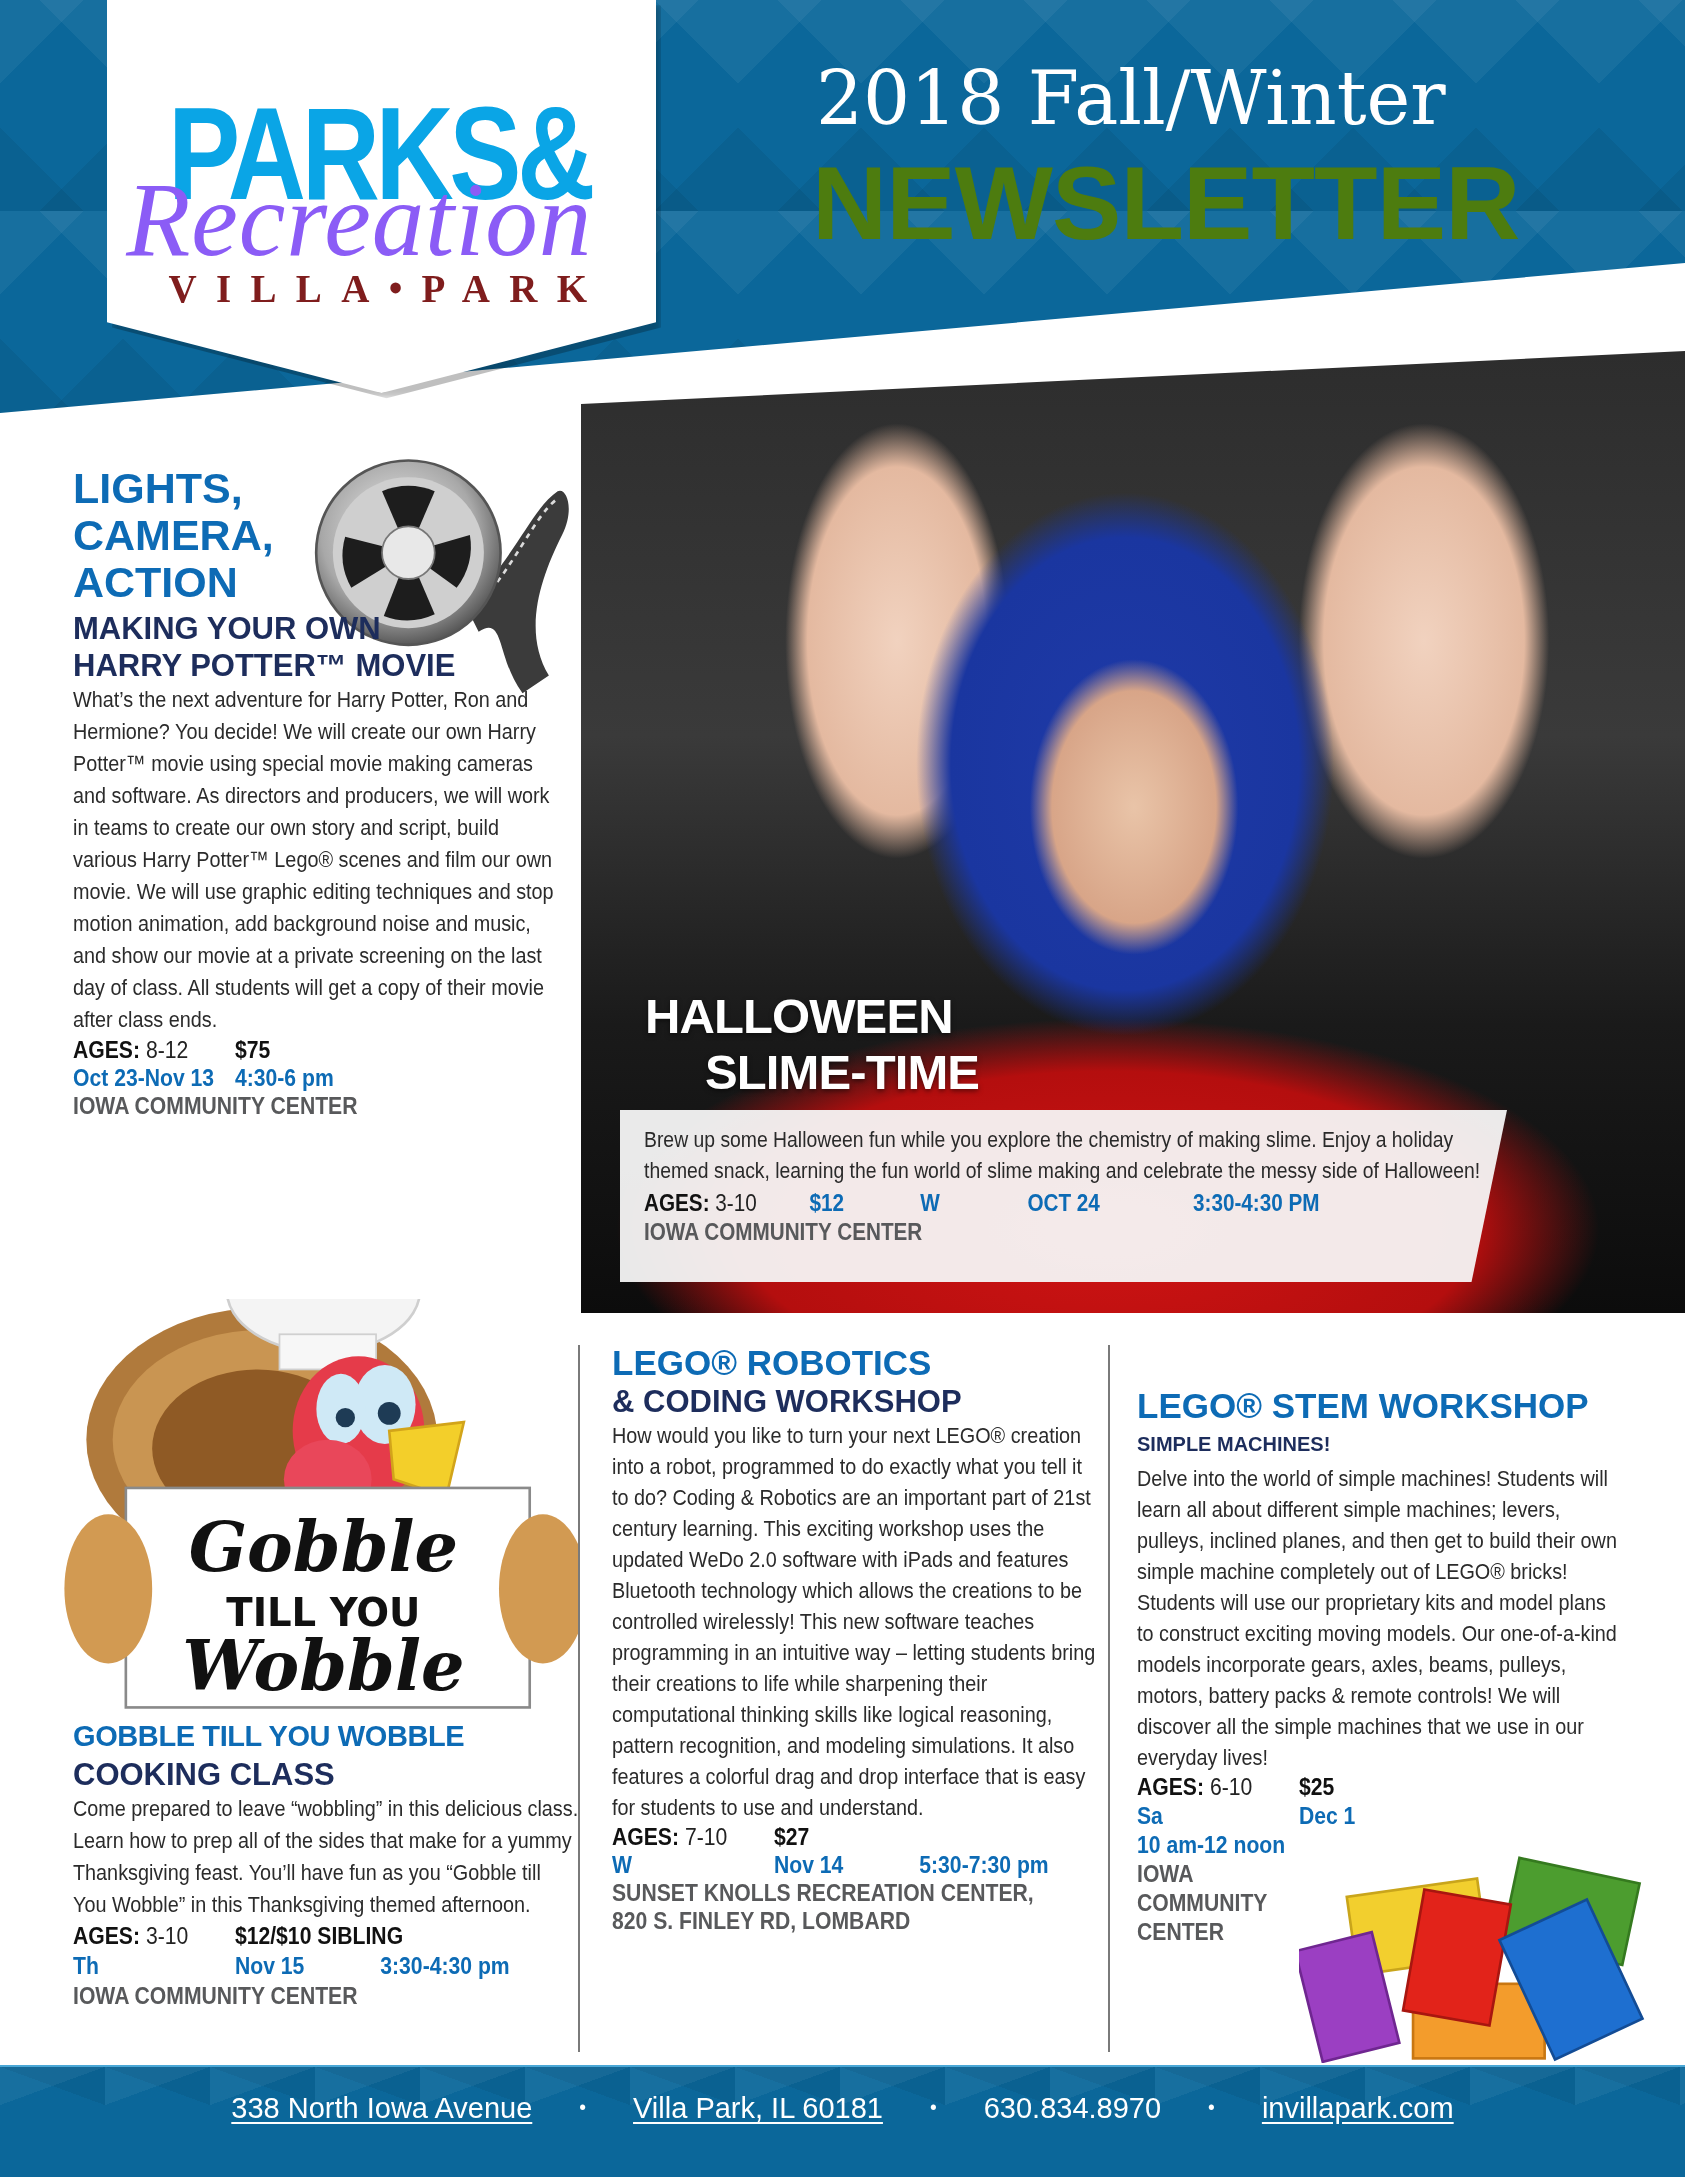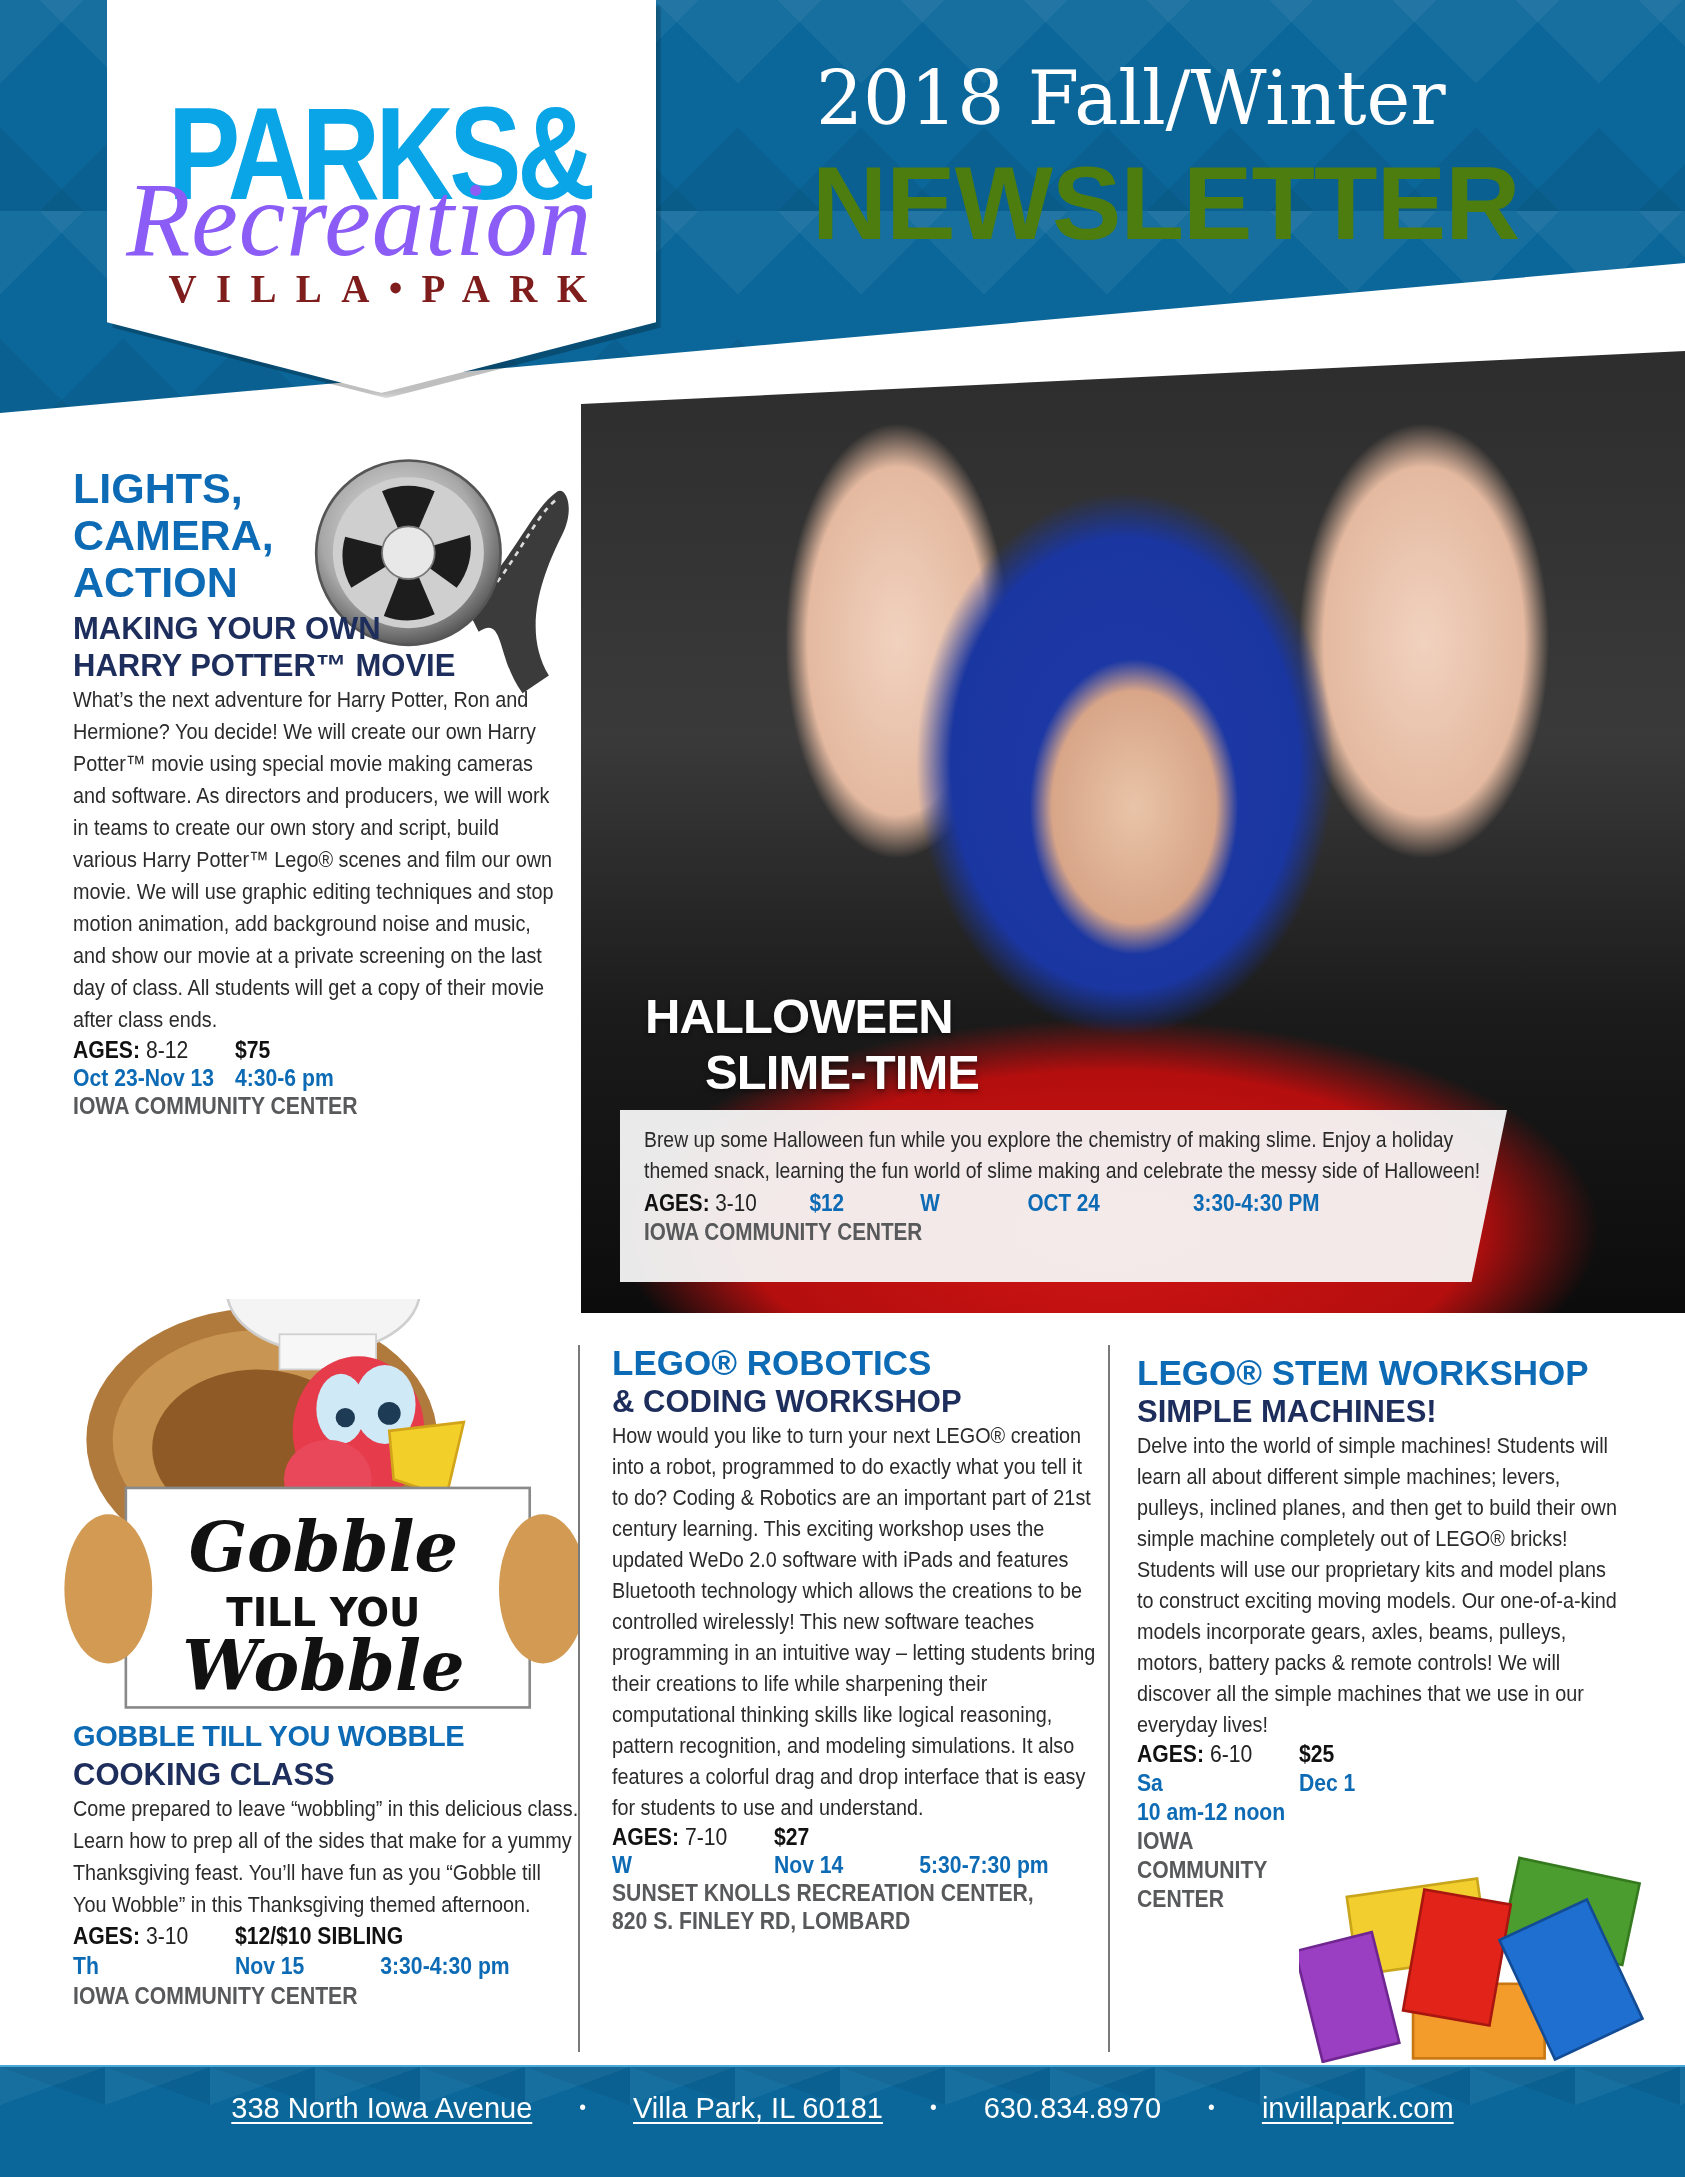--- a/index.html
+++ b/index.html
@@ -130,23 +130,23 @@
   .divider { position: absolute; width: 1.8px; background: #7a7a7a; }
 
   
   .art-robotics { left: 612px; top: 1343px; width: 492px; }
   .art-robotics .h-primary { font-size: 35px; line-height: 40px; }
   .art-robotics .h-secondary { font-size: 31px; line-height: 37px; }
   .art-robotics .body-text { font-size: 22px; line-height: 31px; width: 544px; transform: scaleX(0.9); transform-origin: left; }
   .art-robotics .meta { font-size: 23px; line-height: 28px; transform: scaleX(0.92); transform-origin: left; width: 544px; }
 
   
-  .art-stem { left: 1137px; top: 1353px; width: 492px; }
+  .art-stem { left: 1137px; top: 1386px; width: 492px; }
   .art-stem .h-primary { font-size: 35px; line-height: 40px; }
-  .art-stem .h-secondary { font-size: 31px; line-height: 37px; }
+  .art-stem .h-secondary { font-size: 20px; line-height: 37px; }
   .art-stem .body-text { font-size: 22px; line-height: 31px; width: 544px; transform: scaleX(0.9); transform-origin: left; }
   .art-stem .meta { font-size: 23px; line-height: 29px; transform: scaleX(0.92); transform-origin: left; }
 
   .lego-art { position: absolute; left: 1299px; top: 1852px; width: 386px; height: 211px; }
 
   
   .footer {
     position: absolute; left: 0; top: 2065px; width: 1685px; height: 113px;
     background:
       linear-gradient(160deg, rgba(255,255,255,0.05) 25%, transparent 25%) 0 0/105px 114px,

